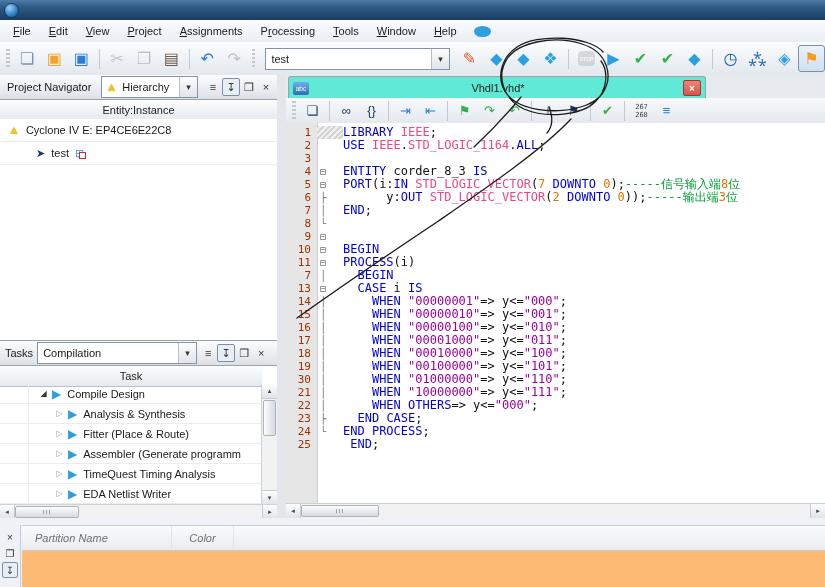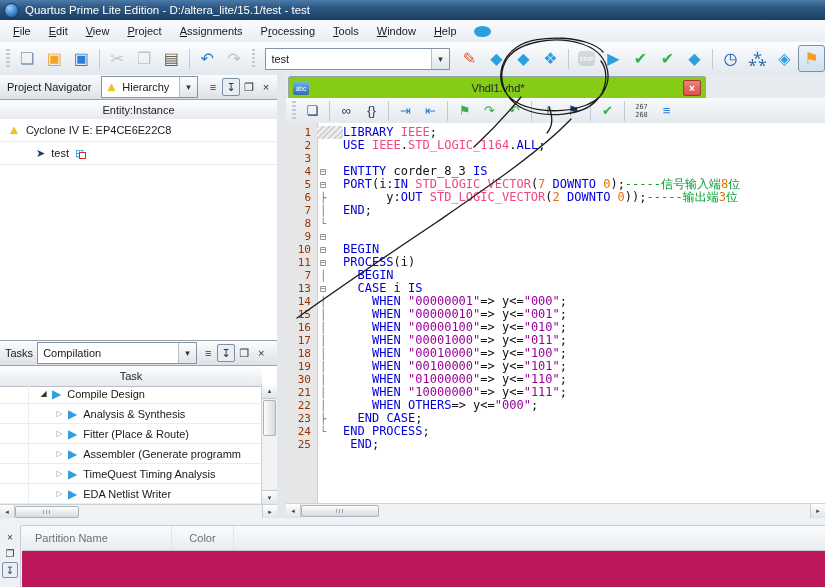--- a/index.html
+++ b/index.html
@@ -68,21 +68,21 @@
   .hsb .sa{position:absolute;top:0;bottom:0;width:14px;display:flex;align-items:center;justify-content:center;font-size:7px;color:#444;background:linear-gradient(180deg,#fdfdfd,#dfe3e8);}
   .hsb .sa.l{left:0;border-right:1px solid #c6ccd3;}
   .hsb .sa.r{right:0;border-left:1px solid #c6ccd3;}
   .hthumb{position:absolute;top:1px;bottom:1px;background:linear-gradient(180deg,#fdfdfd,#d6dbe1);border:1px solid #aab2bb;border-radius:2px;}
   .hthumb:after{content:"";position:absolute;left:50%;top:3px;bottom:3px;width:7px;margin-left:-4px;
     background:repeating-linear-gradient(90deg,#9aa3ad 0 1px,transparent 1px 3px);}
   
   #editor{position:absolute;left:286px;top:75px;right:0;height:443px;background:#fff;}
   .splitter{position:absolute;left:277px;top:75px;width:9px;height:443px;background:#e3e7ec;}
   .tabbar{position:absolute;left:0;top:0;right:0;height:23px;background:#e7eaee;border-bottom:1px solid #9aa1a9;}
-  .tab{position:absolute;left:2px;top:1px;width:408px;height:22px;background:#84cc16;
+  .tab{position:absolute;left:2px;top:1px;width:408px;height:22px;background:#5eead4;
     border:1px solid #9aa1a9;border-bottom:none;border-radius:3px 3px 0 0;display:flex;align-items:center;padding:0 4px;}
   .tab-icon{width:16px;height:13px;border-radius:2px;background:linear-gradient(180deg,#6db0e8,#2d6db5);
     color:#fff;font-size:6.5px;display:flex;align-items:center;justify-content:center;margin-right:4px;}
   .tab-title{flex:1;text-align:center;color:#222;}
   .tab-close{width:16px;height:14px;background:linear-gradient(180deg,#ef8177,#d9534a);border:1px solid #a33630;border-radius:2px;
     color:#fff;font-size:10px;font-weight:bold;display:flex;align-items:center;justify-content:center;}
   .edbar{position:absolute;left:0;top:23px;right:0;height:25px;display:flex;align-items:center;
     background:linear-gradient(180deg,#f7f9fb,#e4e9ee);border-bottom:1px solid #c3c9d0;padding-left:2px;}
   .edbar .tbtn{width:23px;height:22px;}
   .edbar .glyph{font-size:13px;}
@@ -93,35 +93,34 @@
   .num{width:25px;text-align:right;padding-right:6px;color:var(--line-number,#993300);font-size:11px;position:relative;z-index:1;}
   .fold{width:26px;color:#6a737c;font-size:10px;padding-left:3px;box-sizing:border-box;}
   .fold.hatch{background:repeating-linear-gradient(135deg,#d4d4d4 0 2px,#f1f1f1 2px 4px);width:26px;}
   .k{color:var(--keyword,#0000d8);} .t{color:var(--type-pink,#f0487c);} .n{color:var(--number-orange,#e87000);}
   .c{color:var(--comment-green,#00a033);} .s{color:var(--string-purple,#990099);} .p{color:#101010;}
   
   #bottom{position:absolute;left:0;top:518px;right:0;bottom:0;background:#eef1f5;}
   .bp-strip{position:absolute;left:0;top:7px;bottom:0;width:20px;background:#eef1f5;border-right:1px solid #c6ccd3;
     display:flex;flex-direction:column;align-items:center;padding-top:4px;}
   .bp-strip .ph-ic{width:14px;height:14px;font-size:10px;margin:1px 0;}
-  .bp-table{position:absolute;left:22px;top:7px;right:0;bottom:0;background:#be185d;border-top:1px solid #c6ccd3;}
+  .bp-table{position:absolute;left:22px;top:7px;right:0;bottom:0;background:#fdba74;border-top:1px solid #c6ccd3;font-style:italic;}
   .bp-head{height:24px;display:flex;align-items:center;background:linear-gradient(180deg,#fafbfc,#e9ecef);border-bottom:1px solid #c6ccd3;color:#6b7076;}
   .bcol{padding-left:13px;box-sizing:border-box;border-right:1px solid #e2e5e9;height:100%;display:flex;align-items:center;}
   .bcol.c0{width:150px;} .bcol.c1{width:100px;justify-content:center;padding-left:0;} .bcol.c2{width:62px;justify-content:center;padding-left:0;}
   
   #annotation{position:absolute;left:0;top:0;width:825px;height:587px;pointer-events:none;z-index:50;}
 </style>
 </head>
 <body>
 
 <div class="window">
 
   <div class="titlebar">
     <span class="app-icon"></span>
-    <span>Quartus Prime Lite Edition - D:/altera_lite/15.1/test - test</span>
   </div>
 
   <div class="menubar">
     <span id="menu-items" style="display:flex">
         <span class="menu-item"><u>F</u>ile</span>
         <span class="menu-item"><u>E</u>dit</span>
         <span class="menu-item"><u>V</u>iew</span>
         <span class="menu-item"><u>P</u>roject</span>
         <span class="menu-item"><u>A</u>ssignments</span>
         <span class="menu-item">P<u>r</u>ocessing</span>

